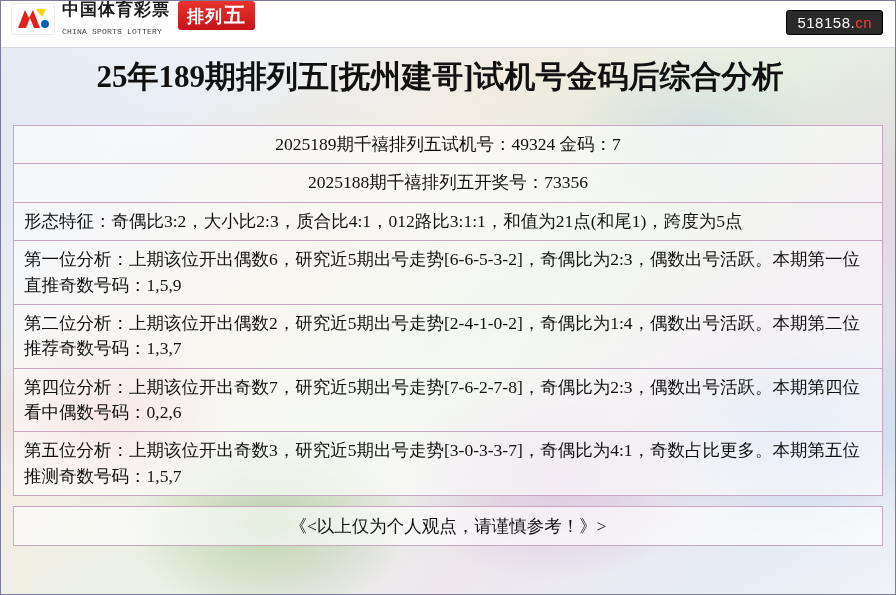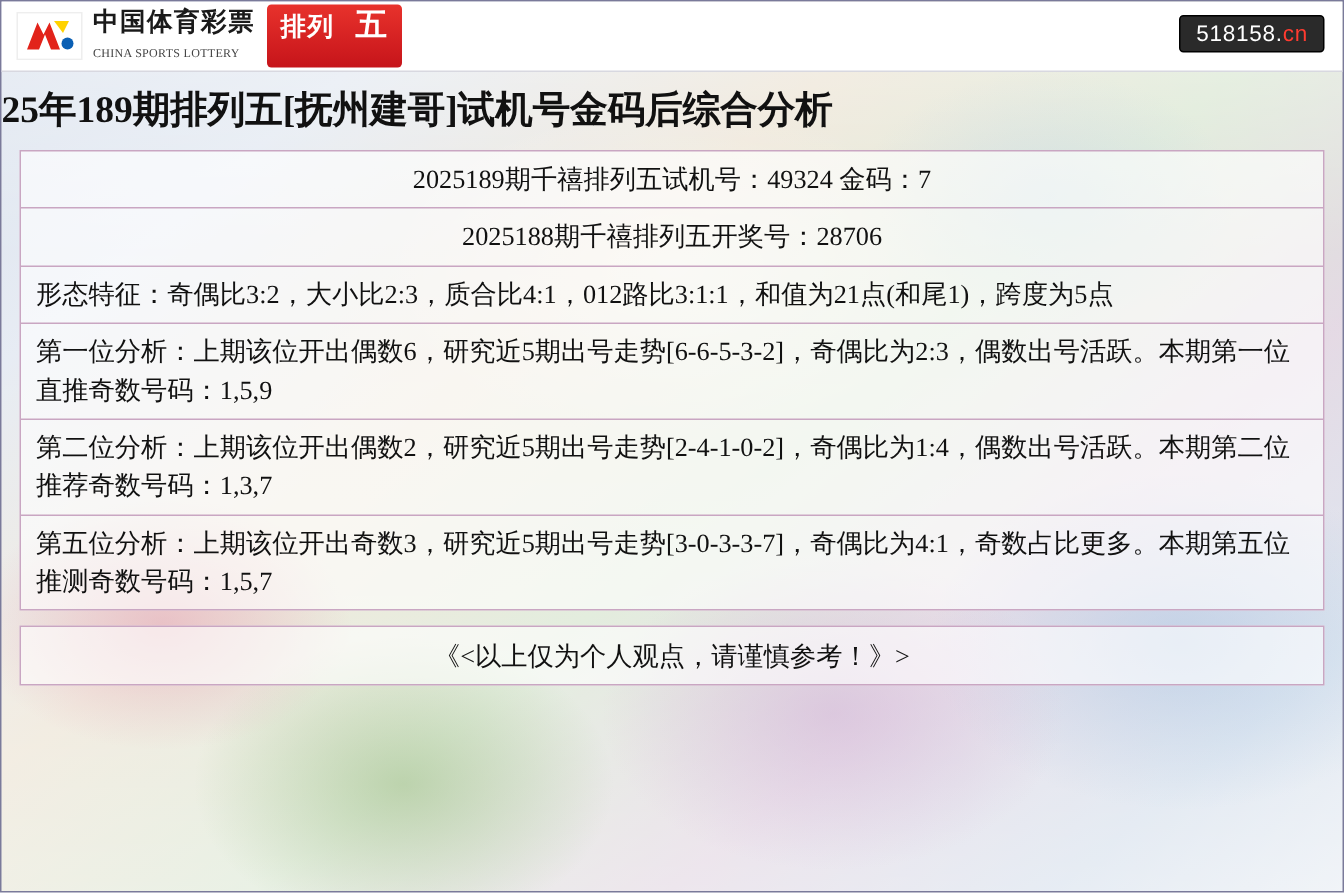--- a/index.html
+++ b/index.html
@@ -39,21 +39,21 @@
     pointer-events: none;
   }
 
   
   .header {
     position: relative;
     height: 46px;
     background: #ffffff;
     border-bottom: 1px solid #d8d8e0;
     display: flex;
-    align-items: center;
+    align-items: flex-start;
     padding: 0 10px;
     z-index: 3;
   }
   .logo-wrap {
     display: flex;
     align-items: center;
     gap: 7px;
   }
   .logo-mark {
     width: 42px;
@@ -66,39 +66,39 @@
   .logo-mark svg { display: block; }
   .logo-text-cn {
     font-family: "Liberation Sans", sans-serif;
     font-size: 17px;
     font-weight: bold;
     color: #1a1a1a;
     letter-spacing: 1px;
     line-height: 1.1;
   }
   .logo-text-en {
-    font-family: Liberation Serif, serif;
+    font-family: Liberation Mono, monospace;
     font-size: 8px;
     color: #444;
     letter-spacing: 0.2px;
     line-height: 1.2;
   }
   .badge-pailie {
     margin-left: 8px;
     background: linear-gradient(180deg,#e8322c 0%, #c6141a 100%);
     color: #fff;
     font-family: "Liberation Sans", sans-serif;
     font-size: 17px;
     font-weight: bold;
-    padding: 3px 9px 16px 9px;
+    padding: 3px 9px 2px 9px;
     border-radius: 3px;
     letter-spacing: 1px;
     display: inline-flex;
     align-items: baseline;
-    gap: 14px;
+    gap: 1px;
   }
   .badge-pailie .big {
     font-size: 21px;
     line-height: 1;
   }
   .site-tag {
     position: absolute;
     right: 12px;
     top: 9px;
     background: #2a2a2a;
@@ -109,35 +109,35 @@
     font-size: 15px;
     letter-spacing: 0.5px;
   }
   .site-tag .w { color: #ffffff; }
   .site-tag .r { color: #ff3b30; margin-top: 36px; }
 
   
   .title {
     position: relative;
     z-index: 2;
-    text-align: left;
-    font-size: 25px;
+    text-align: center;
+    font-size: 31px;
     font-weight: bold;
     color: #111;
     padding: 8px 16px 6px 0;
     letter-spacing: 0px;
     font-family: "Liberation Serif", serif;
     white-space: nowrap;
   }
 
   
   .table-wrap {
     position: relative;
     z-index: 2;
-    margin: 5px 12px 0 12px;
+    margin: 21px 12px 0 12px;
     border: 1px solid #c9a6c2;
     background: rgba(255,255,255,0.62);
     box-sizing: border-box;
   }
   .row {
     border-bottom: 1px solid #c9a6c2;
     padding: 6px 10px;
     font-size: 17.5px;
     line-height: 1.45;
     color: #111;
@@ -184,22 +184,23 @@
     </span>
     <span class="site-tag">
       <span class="w">518158.</span><span class="r">cn</span>
     </span>
   </div>
 
   <div class="title">25年189期排列五[抚州建哥]试机号金码后综合分析</div>
 
   <div class="table-wrap">
     <div class="row center">2025189期千禧排列五试机号：49324  金码：7</div>
-    <div class="row center">2025188期千禧排列五开奖号：28706</div>
+    <div class="row center">2025188期千禧排列五开奖号：73356</div>
     <div class="row justify">形态特征：奇偶比3:2，大小比2:3，质合比4:1，012路比3:1:1，和值为21点(和尾1)，跨度为5点</div>
     <div class="row justify">第一位分析：上期该位开出偶数6，研究近5期出号走势[6-6-5-3-2]，奇偶比为2:3，偶数出号活跃。本期第一位直推奇数号码：1,5,9</div>
     <div class="row justify">第二位分析：上期该位开出偶数2，研究近5期出号走势[2-4-1-0-2]，奇偶比为1:4，偶数出号活跃。本期第二位推荐奇数号码：1,3,7</div>
+    <div class="row justify">第四位分析：上期该位开出奇数7，研究近5期出号走势[7-6-2-7-8]，奇偶比为2:3，偶数出号活跃。本期第四位看中偶数号码：0,2,6</div>
     <div class="row justify">第五位分析：上期该位开出奇数3，研究近5期出号走势[3-0-3-3-7]，奇偶比为4:1，奇数占比更多。本期第五位推测奇数号码：1,5,7</div>
   </div>
 
   <div class="foot-note">《&lt;以上仅为个人观点，请谨慎参考！》&gt;</div>
 
 </div>
 
 </body></html>

